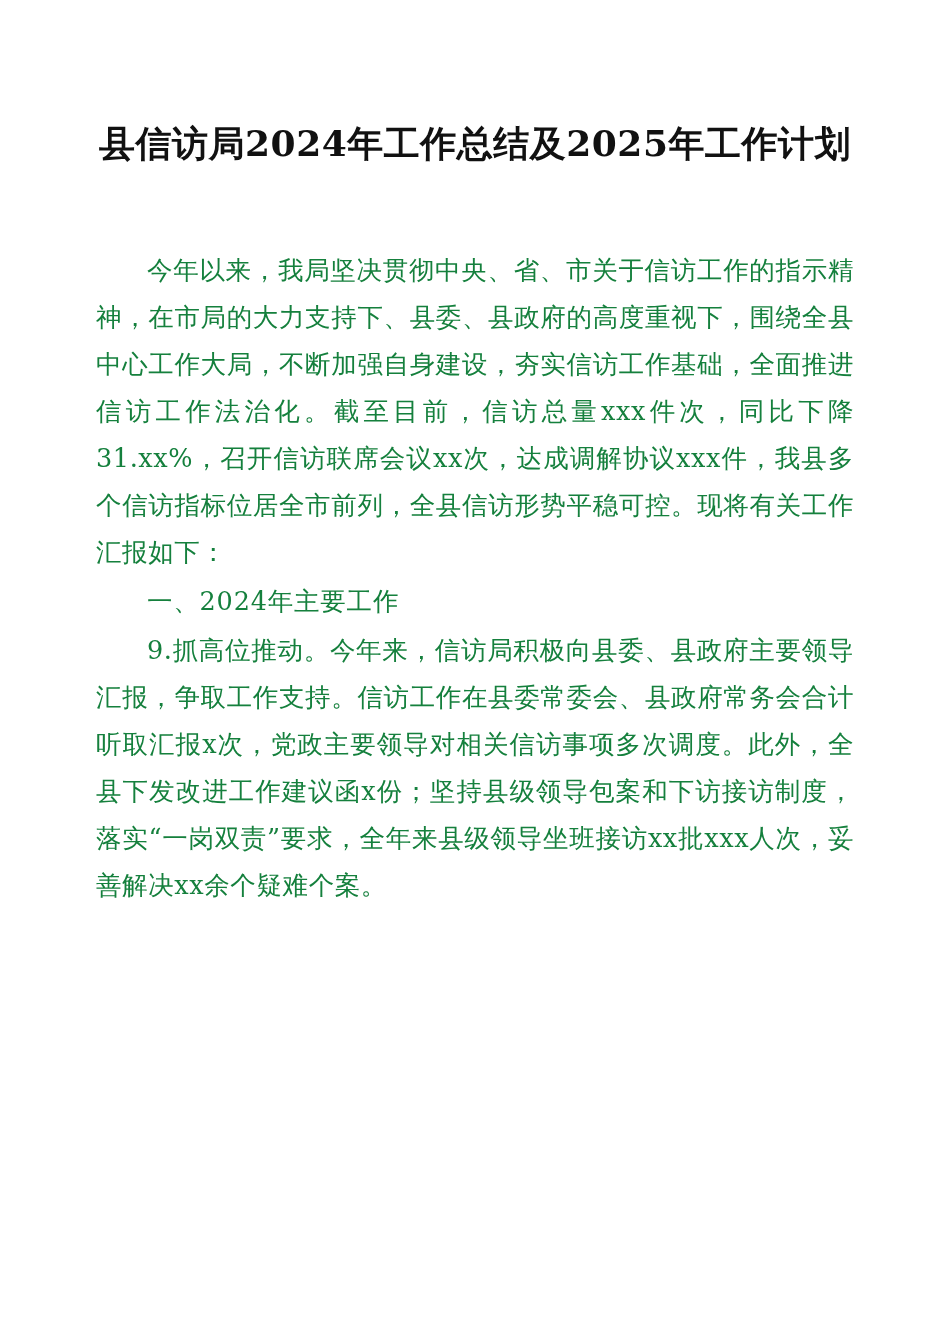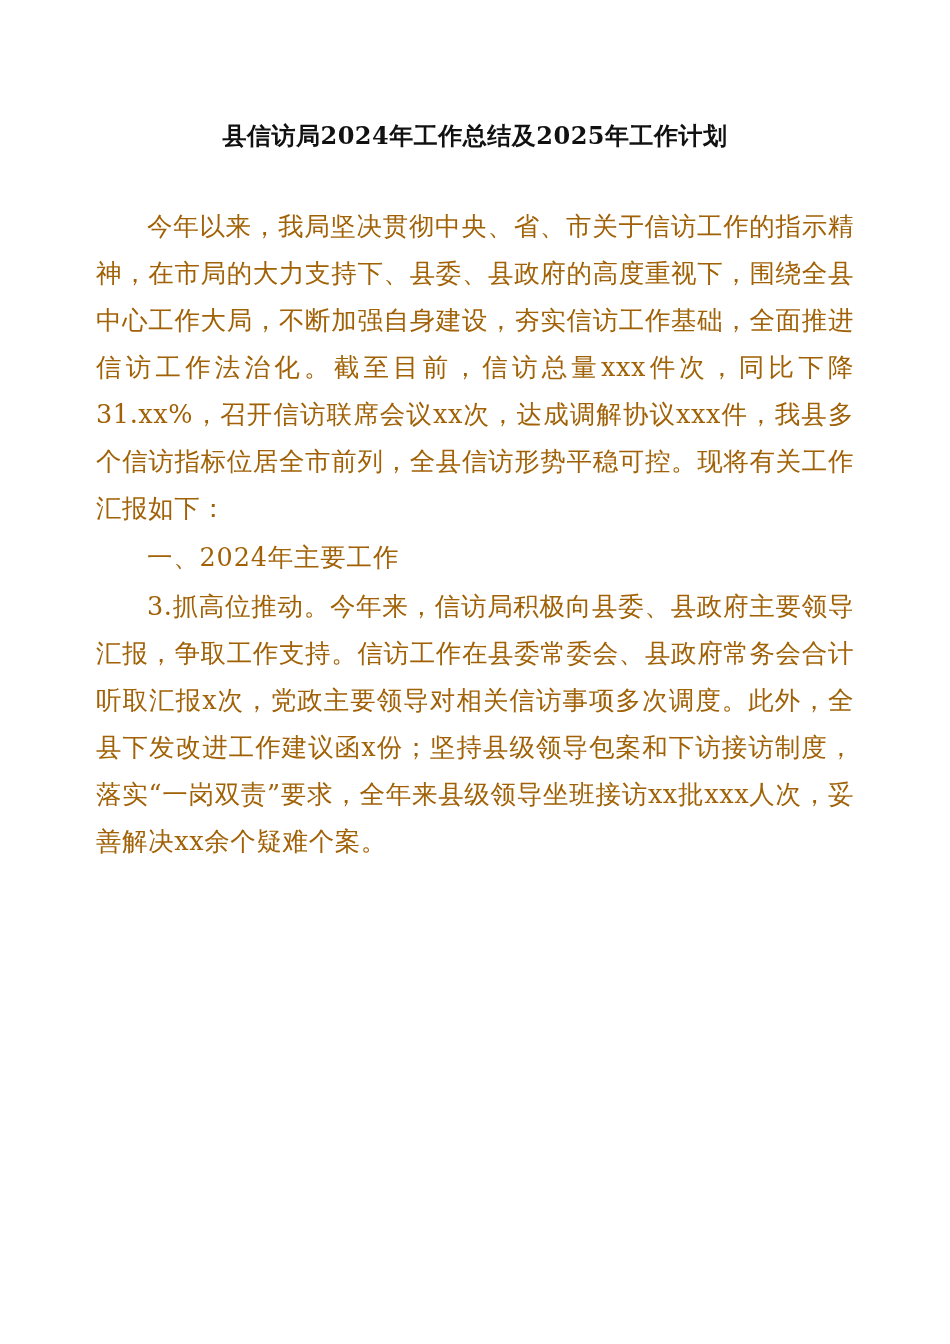--- a/index.html
+++ b/index.html
@@ -18,48 +18,48 @@
     position: relative;
     width: 950px;
     height: 1344px;
     box-sizing: border-box;
     padding: 120px 96px 40px 96px;
     background: #ffffff;
   }
   .doc-title {
     font-family: "DejaVu Serif", "Liberation Serif", serif;
     font-weight: bold;
-    font-size: 24px;
+    font-size: 36px;
     line-height: 1.3;
     text-align: center;
     letter-spacing: 0.5px;
-    margin: 0 0 52px 0;
+    margin: 0 0 80px 0;
     color: #111111;
   }
   .para {
     font-size: 25.5px;
     line-height: 47px;
     text-align: justify;
     text-justify: inter-ideograph;
     margin: 0 0 2px 0;
     text-indent: 2em;
     letter-spacing: 0.6px;
-    color: #a16207;
+    color: #15803d;
   }
   .para.heading {
     font-weight: normal;
     letter-spacing: 0.8px;
   }
 </style>
 </head>
 <body>
 
 <div class="page">
   <h1 class="doc-title">县信访局2024年工作总结及2025年工作计划</h1>
 
   <p class="para">今年以来，我局坚决贯彻中央、省、市关于信访工作的指示精神，在市局的大力支持下、县委、县政府的高度重视下，围绕全县中心工作大局，不断加强自身建设，夯实信访工作基础，全面推进信访工作法治化。截至目前，信访总量xxx件次，同比下降31.xx%，召开信访联席会议xx次，达成调解协议xxx件，我县多个信访指标位居全市前列，全县信访形势平稳可控。现将有关工作汇报如下：</p>
 
   <p class="para heading">一、2024年主要工作</p>
 
-  <p class="para">3.抓高位推动。今年来，信访局积极向县委、县政府主要领导汇报，争取工作支持。信访工作在县委常委会、县政府常务会合计听取汇报x次，党政主要领导对相关信访事项多次调度。此外，全县下发改进工作建议函x份；坚持县级领导包案和下访接访制度，落实“一岗双责”要求，全年来县级领导坐班接访xx批xxx人次，妥善解决xx余个疑难个案。</p>
+  <p class="para">9.抓高位推动。今年来，信访局积极向县委、县政府主要领导汇报，争取工作支持。信访工作在县委常委会、县政府常务会合计听取汇报x次，党政主要领导对相关信访事项多次调度。此外，全县下发改进工作建议函x份；坚持县级领导包案和下访接访制度，落实“一岗双责”要求，全年来县级领导坐班接访xx批xxx人次，妥善解决xx余个疑难个案。</p>
 
 
 </div>
 
 </body></html>

